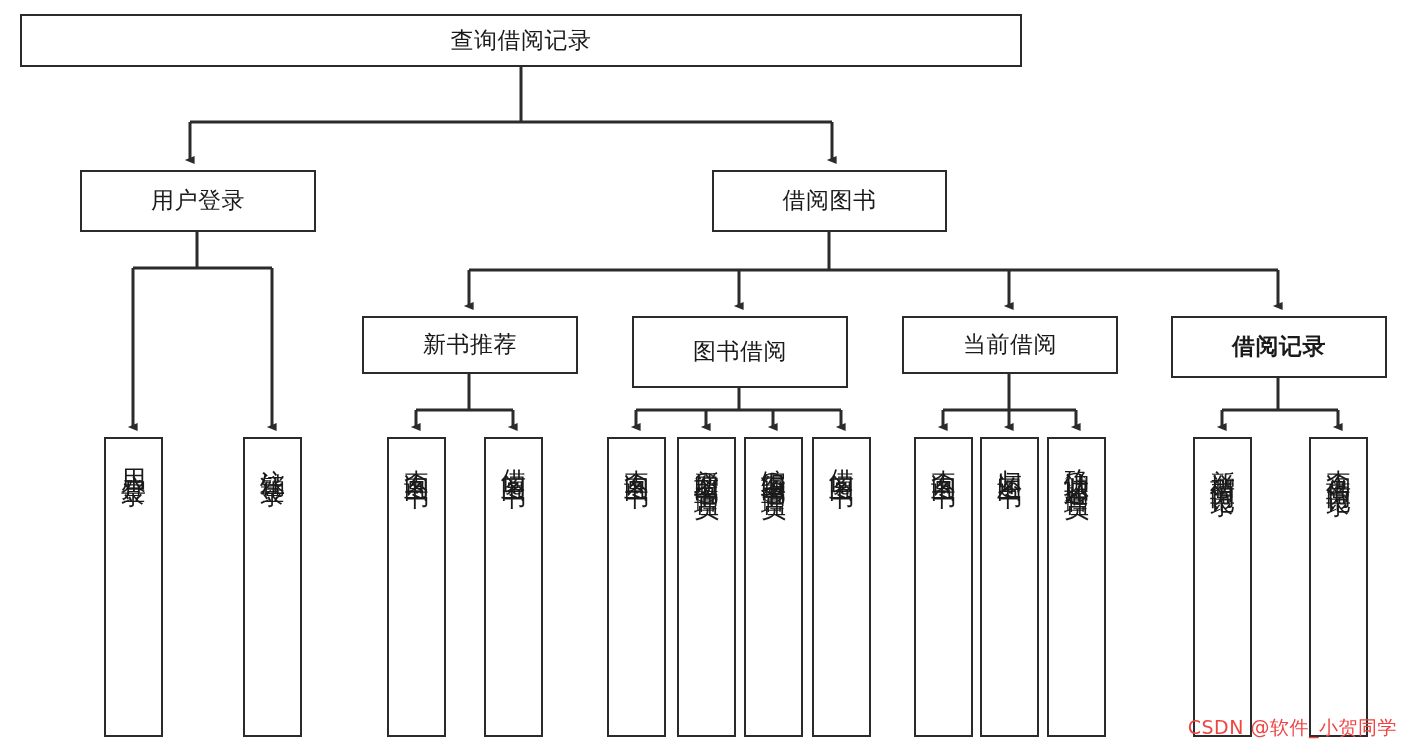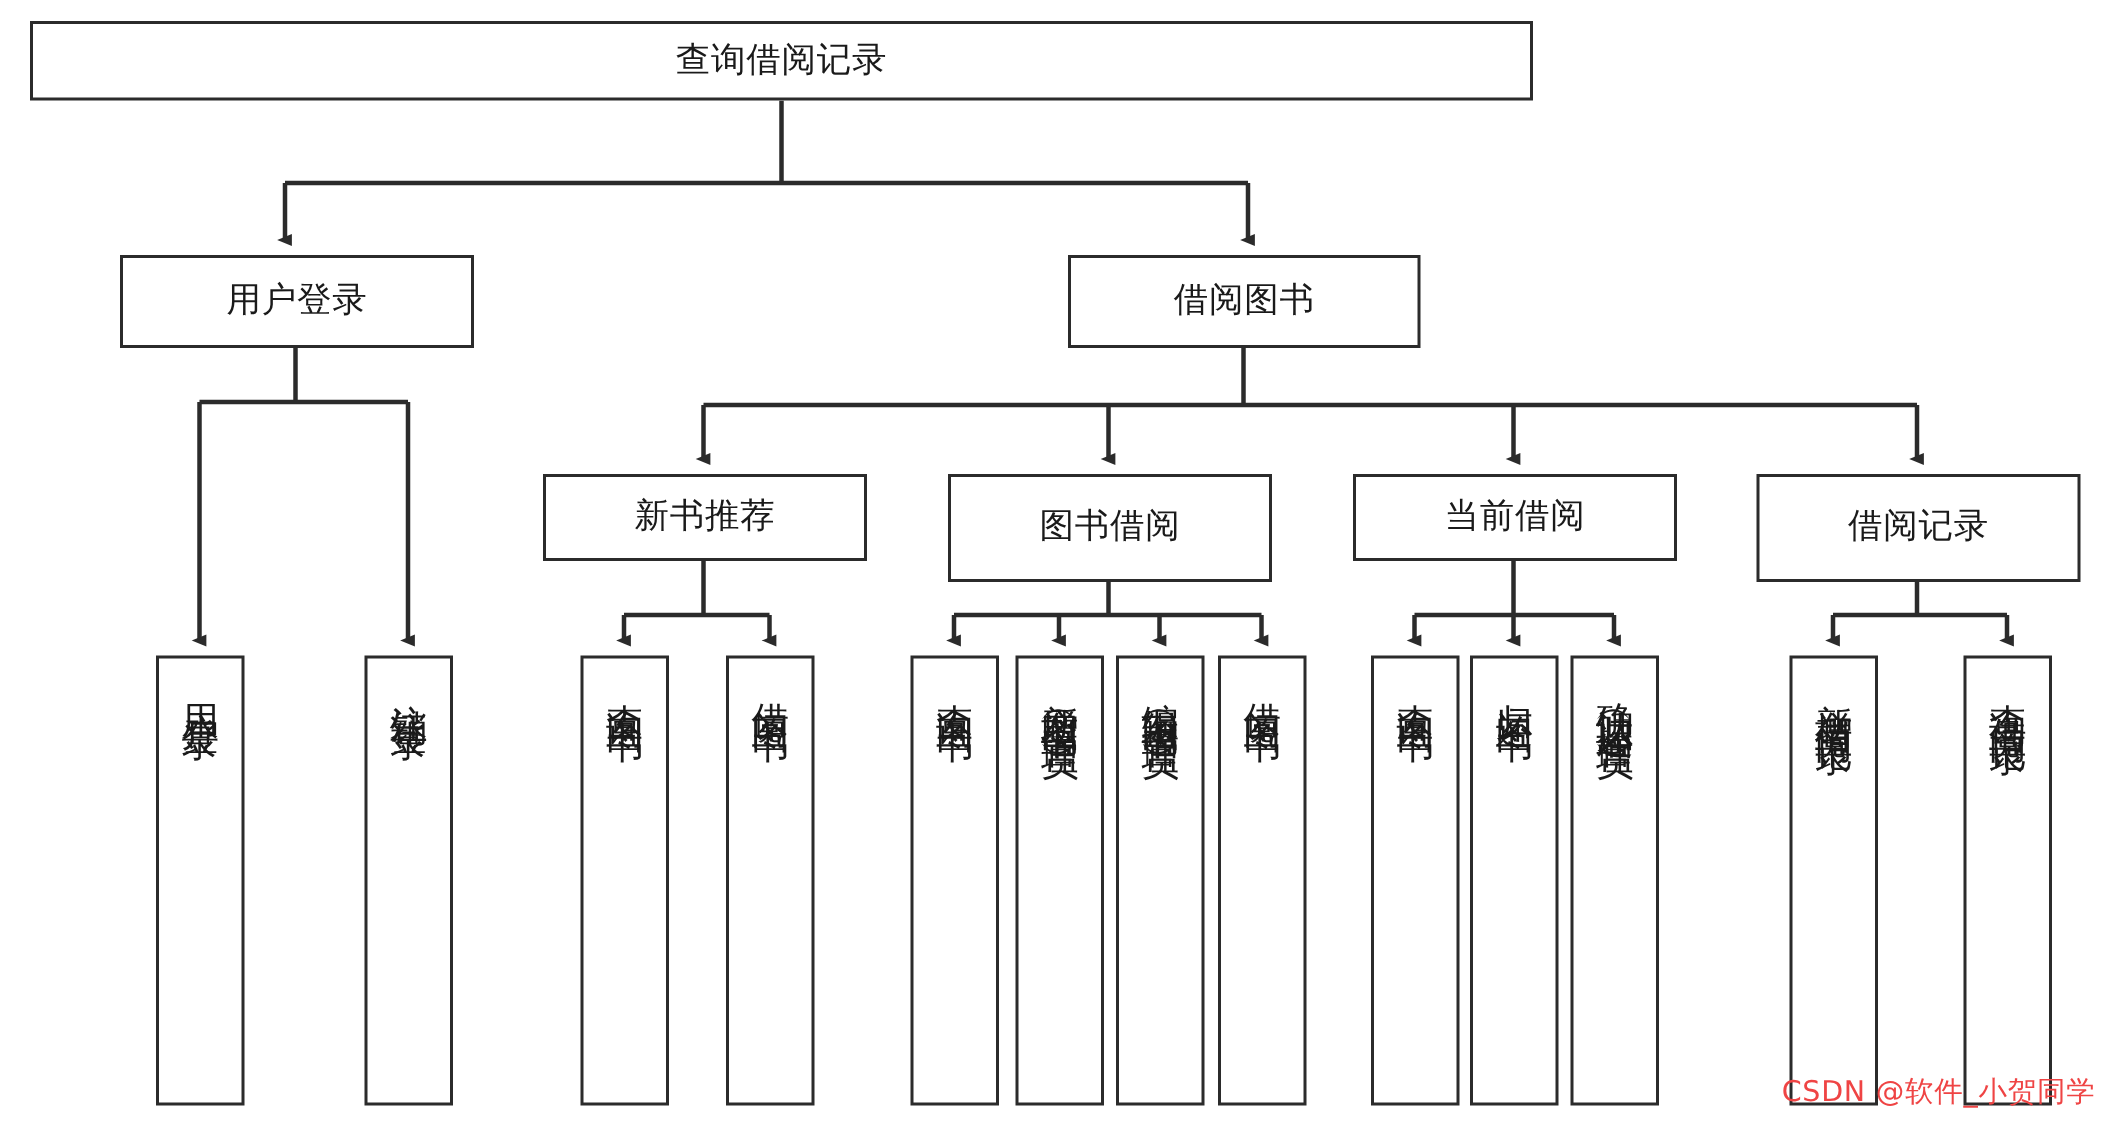--- a/index.html
+++ b/index.html
@@ -152,21 +152,21 @@
   </div>
 
   <div class="node horiz" style="left:632px; top:316px; width:216px; height:72px;">
     <span class="label">图书借阅</span>
   </div>
 
   <div class="node horiz" style="left:902px; top:316px; width:216px; height:58px;">
     <span class="label">当前借阅</span>
   </div>
 
-  <div class="node horiz" style="left:1171px; top:316px; width:216px; height:72px;">
+  <div class="node horiz" style="left:1171px; top:316px; width:216px; height:62px;font-weight:bold;">
     <span class="label">借阅记录</span>
   </div>
 
   <div class="node vert" style="left:104px; top:437px; width:59px; height:300px;">
     <span class="label">用户登录</span>
   </div>
 
   <div class="node vert" style="left:243px; top:437px; width:59px; height:300px;">
     <span class="label">注销登录</span>
   </div>

